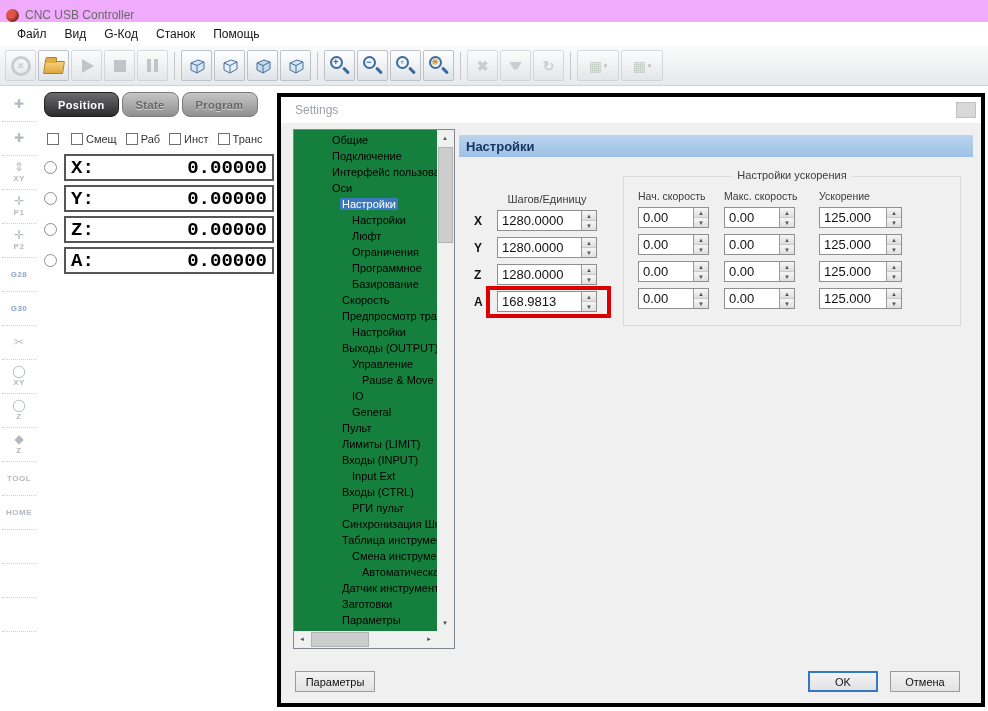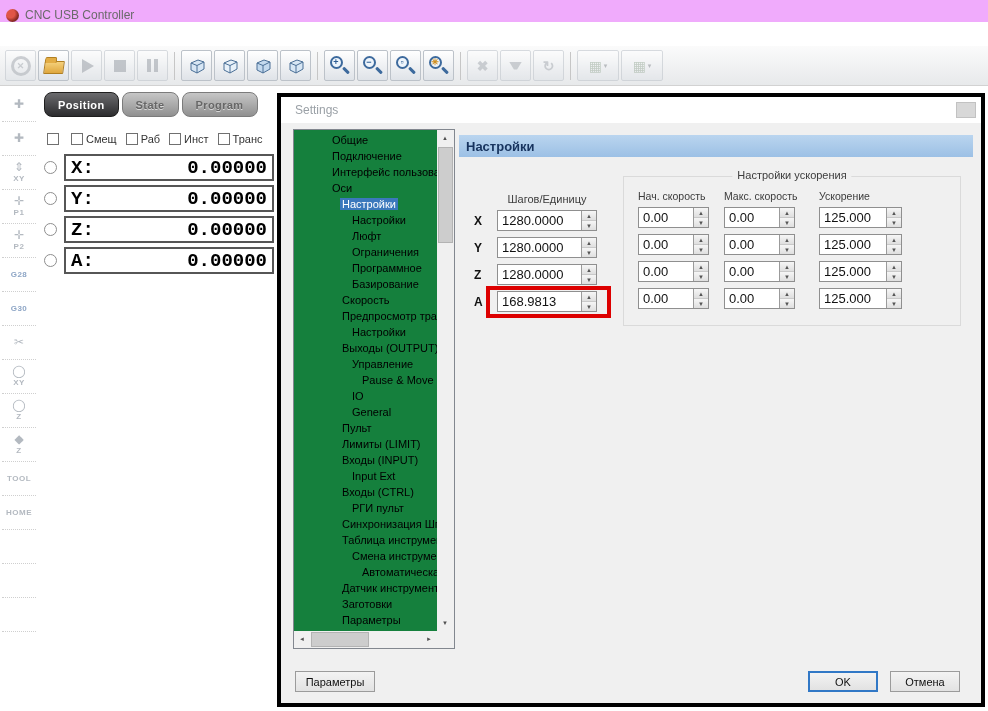--- a/index.html
+++ b/index.html
@@ -119,20 +119,33 @@
 </head>
 <body>
 
 <div class="screen">
 
   <div class="titlebar">
     <span class="app-icon"></span>
     <span class="win-title">CNC USB Controller</span>
   </div>
 
+  <div class="menubar">
+
+      <span class="menu-item">Файл</span>
+
+      <span class="menu-item">Вид</span>
+
+      <span class="menu-item">G-Код</span>
+
+      <span class="menu-item">Станок</span>
+
+      <span class="menu-item">Помощь</span>
+
+  </div>
 
   <div class="toolbar">
     <div class="tbtn disabled">
       <span class="ico-circle">
           <span>✕</span>
         </span>
     </div>
     <div class="tbtn">
       <span class="ico-folder"></span>
     </div>

